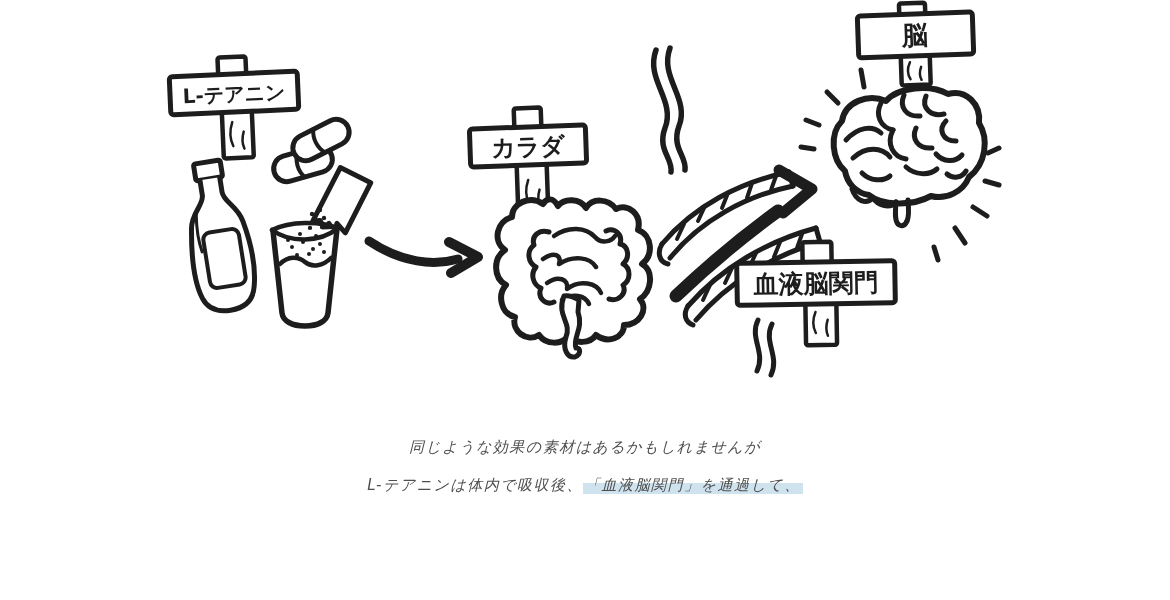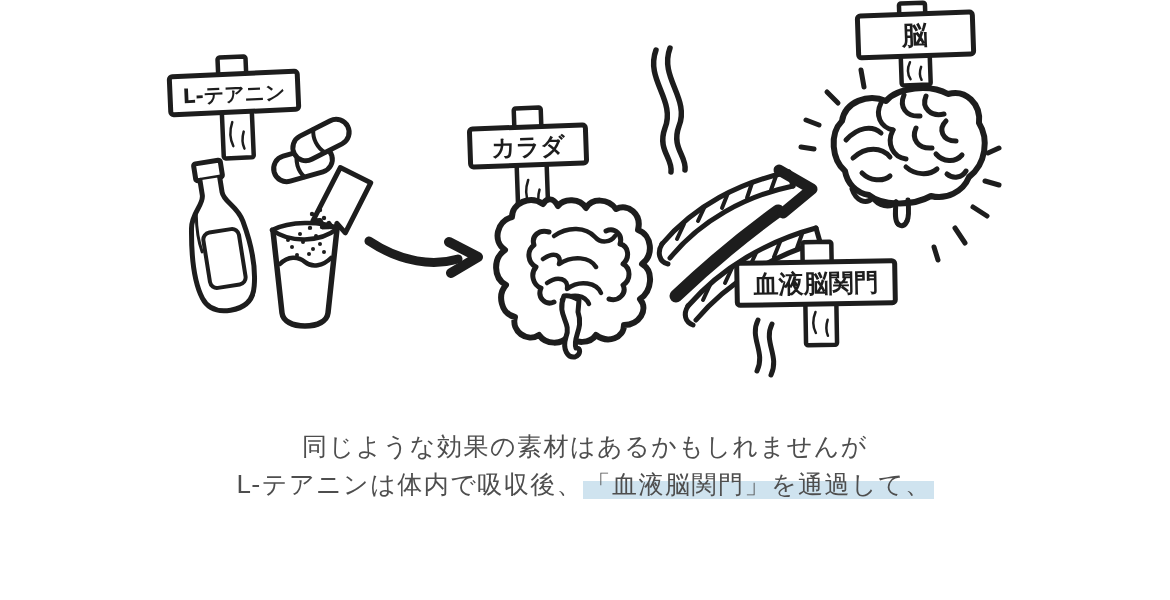--- a/index.html
+++ b/index.html
@@ -12,21 +12,21 @@
   html,body{width:1170px;height:600px;background:var(--background);overflow:hidden;}
   .stage{position:relative;width:1170px;height:600px;background:var(--background);
          font-family:"DejaVu Sans",sans-serif;}
   svg.art{position:absolute;left:0;top:0;}
   .ink{stroke:var(--ink);fill:none;stroke-linecap:round;stroke-linejoin:round;}
   .white-ink{stroke:var(--ink);fill:#fff;stroke-linecap:round;stroke-linejoin:round;}
   .dot{fill:var(--ink);stroke:none;}
   .sign-text{fill:var(--ink);font-weight:bold;text-anchor:middle;
              font-family:"DejaVu Sans",sans-serif;}
   .caption{position:absolute;left:0;right:0;top:428px;text-align:center;
-           font-size:25px;line-height:38px;letter-spacing:1.5px;color:var(--text);}
+           font-size:15px;line-height:38px;letter-spacing:1.5px;color:var(--text);font-style:italic;}
   .hl{background:linear-gradient(to bottom,transparent 38%,var(--highlight) 38%);
       padding:0 2px;text-align:right;}
 </style>
 </head>
 <body>
 
 <div class="stage">
 
   <svg class="art" width="1170" height="600" viewBox="0 0 1170 600">
 

